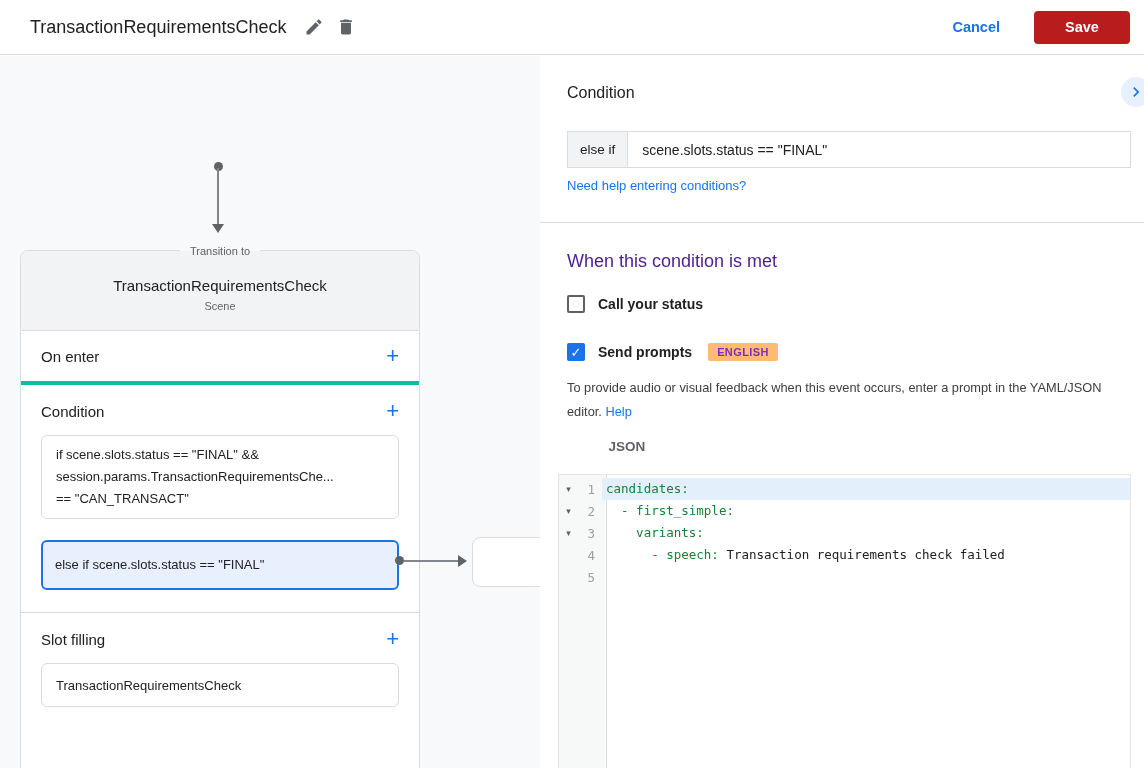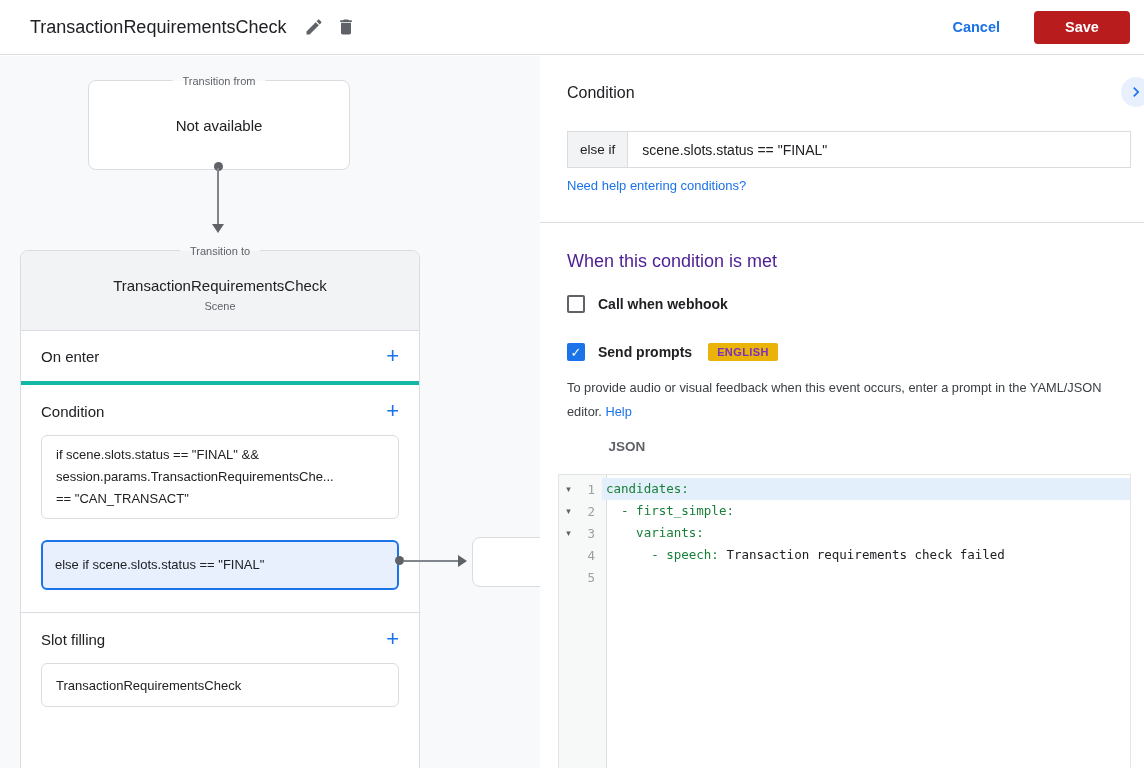--- a/index.html
+++ b/index.html
@@ -79,21 +79,21 @@
   .help-link { position:absolute; left:27px; top:122px; font-size:13px; }
   .panel-divider { position:absolute; left:0; top:166px; width:604px; height:1px; background:#dadce0; }
   .met-title { position:absolute; left:27px; top:195px; font-size:18px; color:#4c1d95; }
   .check-row { position:absolute; left:27px; display:flex; align-items:center; }
   .row-webhook { top:239px; }
   .row-prompts { top:287px; }
   .checkbox { width:18px; height:18px; border:2px solid #5f6368; border-radius:2px; background:#fff; cursor:pointer; }
   .checkbox.checked { border:none; background:#1a73e8; color:#fff; display:flex; align-items:center;
                       justify-content:center; font-size:13px; font-weight:bold; }
   .check-lbl { margin-left:13px; font-size:14px; font-weight:600; color:#202124; cursor:pointer; }
-  .badge { margin-left:16px; background:#eab308; color:#7b2fc0; font-size:11px; font-weight:bold;
+  .badge { margin-left:16px; background:#fdba74; color:#7b2fc0; font-size:11px; font-weight:bold;
            letter-spacing:.4px; padding:3px 9px; border-radius:2px; }
   .helper { position:absolute; left:27px; top:320px; width:568px; font-size:12.8px; line-height:24px; color:#3c4043; }
   .tabs { position:absolute; left:27px; top:374px; display:flex; }
   .tab { width:120px; height:32px; display:flex; align-items:center; justify-content:center;
          font-size:13.5px; font-weight:bold; color:#5f6368; cursor:pointer; background:none; border:none; font-family:inherit; }
   .tab.active { color:#1a73e8; background:#e8f0fe; }
 
   
   .editor { position:absolute; left:18px; top:418px; width:573px; height:294px; background:#fff;
             border:1px solid #e4e4e4; border-bottom:none; overflow:hidden; }
@@ -130,24 +130,20 @@
           </svg>
       </span>
     </button>
     <span class="spacer"></span>
     <button class="cancel-btn">Cancel</button>
     <button class="save-btn">Save</button>
   </div>
 
   <div class="canvas">
 
-    <div class="node-from">
-      <span class="legend">Transition from</span>
-      <span class="value">Not available</span>
-    </div>
 
     <span class="dot" style="left:214px; top:106px;"></span>
     <span class="vline" style="left:217px; top:112px; height:56px;"></span>
     <span class="arrow-down" style="left:212px; top:168px;"></span>
 
     <div class="scene-card">
       <span class="legend">Transition to</span>
 
       <div class="scene-head">
         <span class="scene-title">TransactionRequirementsCheck</span>
@@ -206,21 +202,21 @@
       <span class="cond-value">scene.slots.status == "FINAL"</span>
     </div>
     <a class="link help-link">Need help entering conditions?</a>
 
     <div class="panel-divider"></div>
 
     <span class="met-title">When this condition is met</span>
 
     <div class="check-row row-webhook">
       <span class="checkbox"></span>
-      <span class="check-lbl">Call when webhook</span>
+      <span class="check-lbl">Call your status</span>
     </div>
 
     <div class="check-row row-prompts">
       <span class="checkbox checked">
         <span>✓</span>
       </span>
       <span class="check-lbl">Send prompts</span>
       <span class="badge">ENGLISH</span>
     </div>
 

